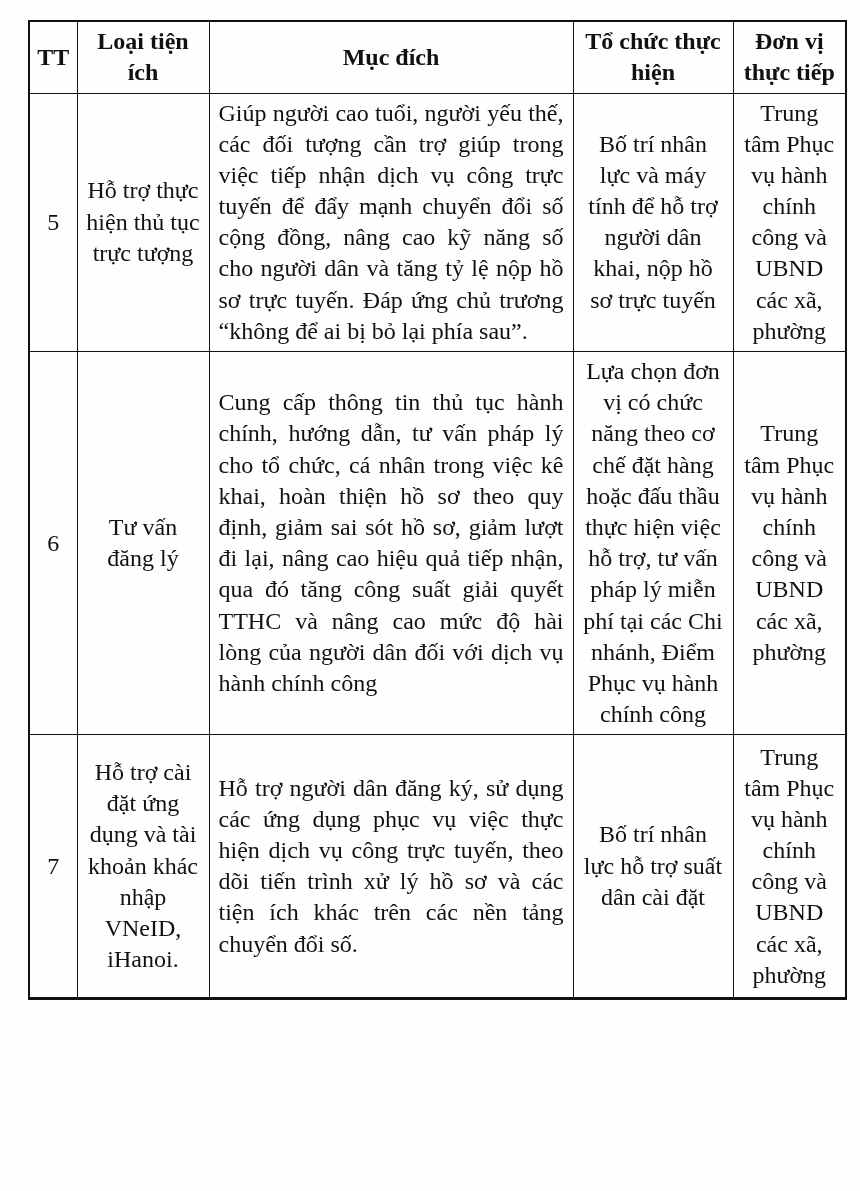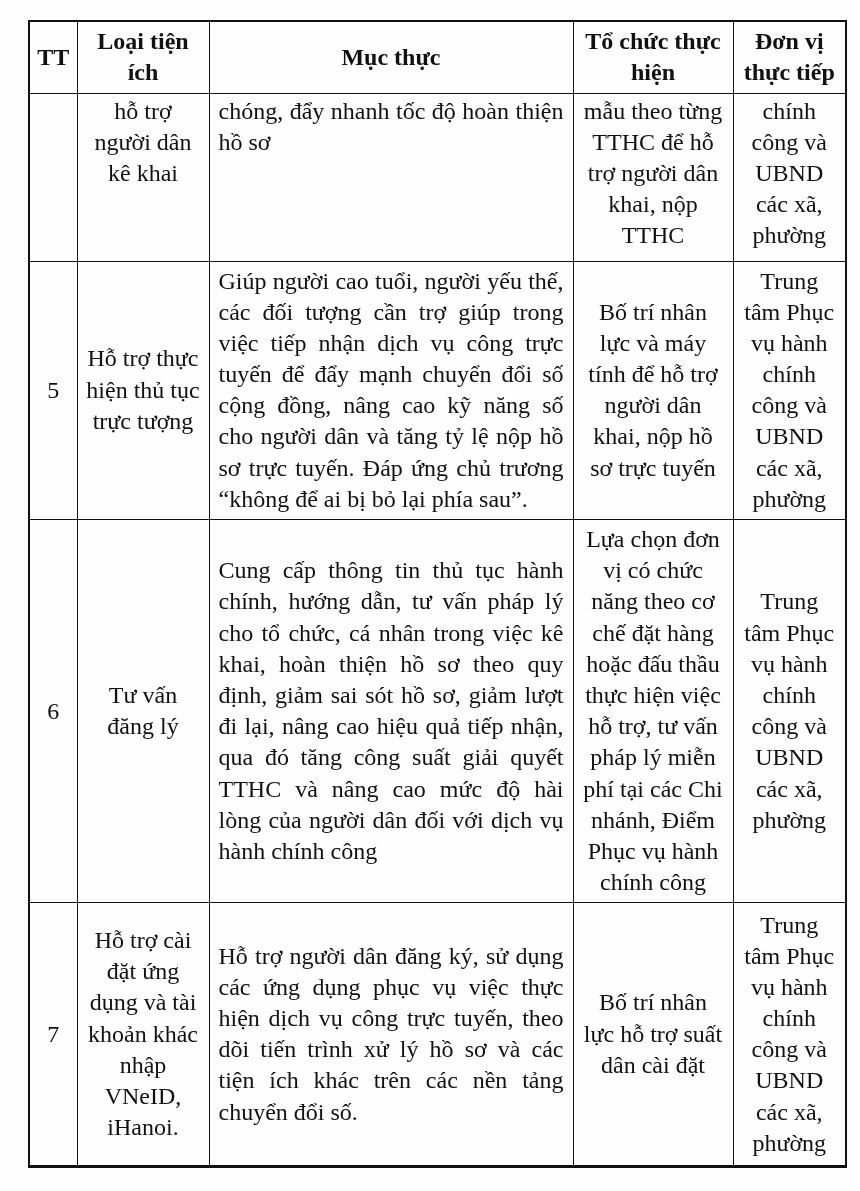--- a/index.html
+++ b/index.html
@@ -70,33 +70,26 @@
       <col class="c-tt">
       <col class="c-loai">
       <col class="c-muc">
       <col class="c-tochuc">
       <col class="c-donvi">
     </colgroup>
     <thead>
       <tr class="h-header">
         <th>TT</th>
         <th>Loại tiện ích</th>
-        <th>Mục thực</th>
+        <th>Mục đích</th>
         <th>Tổ chức thực hiện</th>
         <th>Đơn vị thực tiếp</th>
       </tr>
     </thead>
     <tbody>
-      <tr class="h-r0 row-cont">
-        <td class="tt"></td>
-        <td class="loai">hỗ trợ người dân kê khai</td>
-        <td class="muc">chóng, đẩy nhanh tốc độ hoàn thiện hồ sơ</td>
-        <td class="tochuc">mẫu theo từng TTHC để hỗ trợ người dân khai, nộp TTHC</td>
-        <td class="donvi">chính công và UBND các xã, phường</td>
-      </tr>
       <tr class="h-r1">
         <td class="tt">5</td>
         <td class="loai">Hỗ trợ thực hiện thủ tục trực tượng</td>
         <td class="muc">Giúp người cao tuổi, người yếu thế, các đối tượng cần trợ giúp trong việc tiếp nhận dịch vụ công trực tuyến để đẩy mạnh chuyển đổi số cộng đồng, nâng cao kỹ năng số cho người dân và tăng tỷ lệ nộp hồ sơ trực tuyến. Đáp ứng chủ trương “không để ai bị bỏ lại phía sau”.</td>
         <td class="tochuc">Bố trí nhân lực và máy tính để hỗ trợ người dân khai, nộp hồ sơ trực tuyến</td>
         <td class="donvi">Trung tâm Phục vụ hành chính công và UBND các xã, phường</td>
       </tr>
       <tr class="h-r2">
         <td class="tt">6</td>
         <td class="loai">Tư vấn đăng lý</td>

